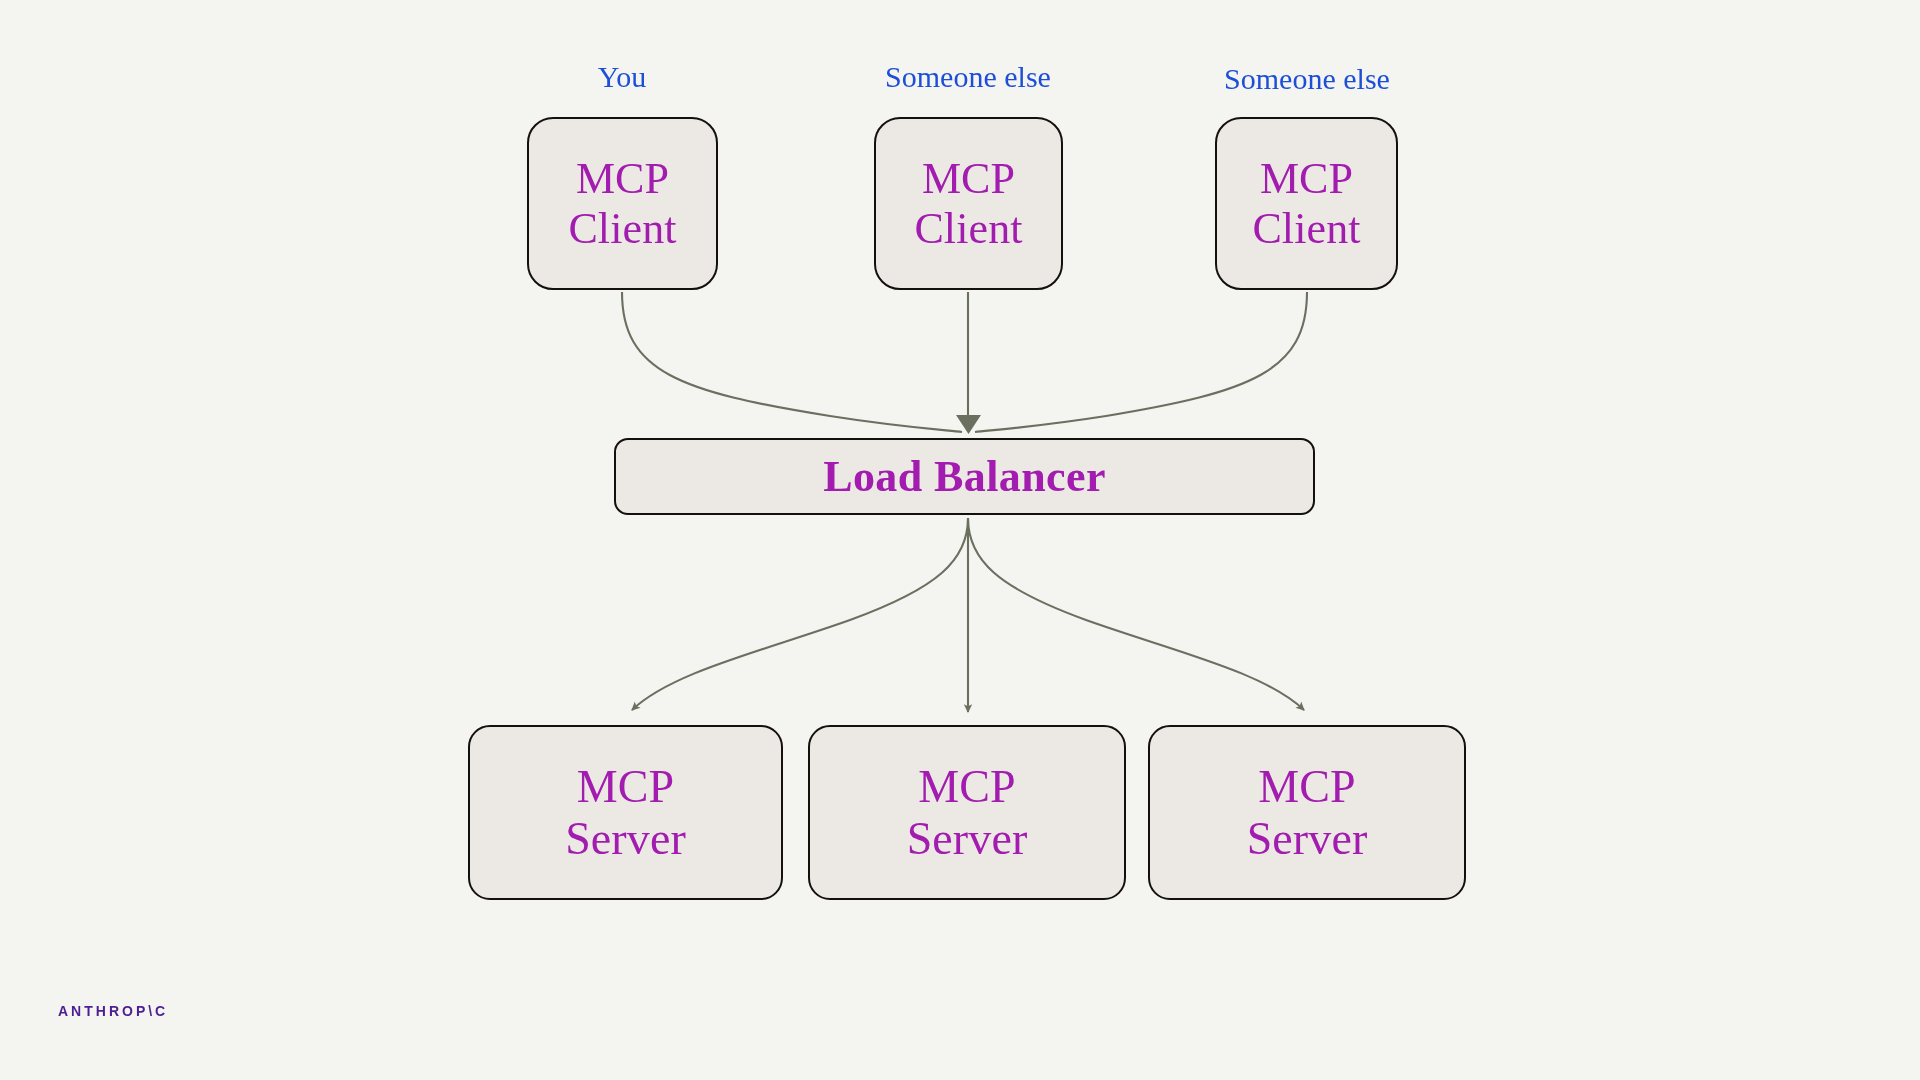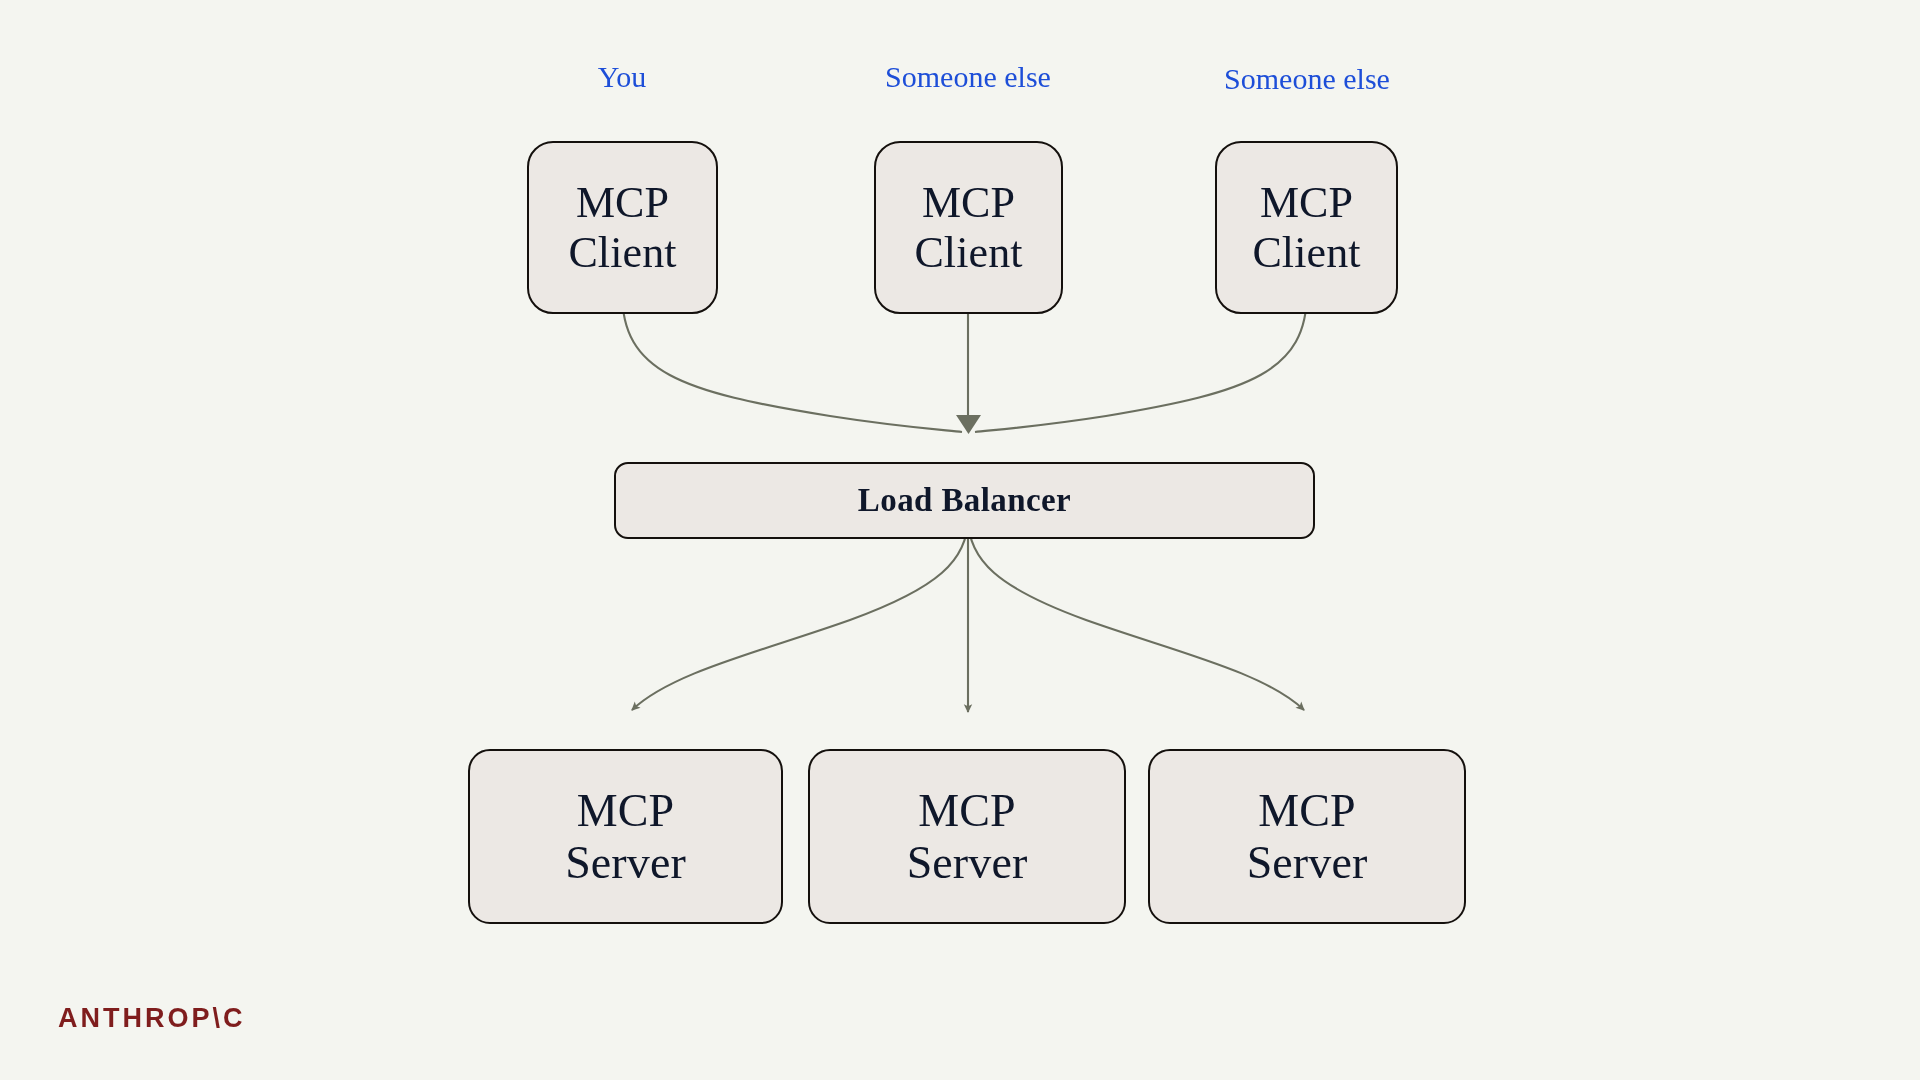--- a/index.html
+++ b/index.html
@@ -37,22 +37,21 @@
   
   .node {
     position: absolute;
     box-sizing: border-box;
     background: #ece8e4;
     border: 2.5px solid #14100d;
     display: flex;
     align-items: center;
     justify-content: center;
     text-align: center;
-    color: #0f172a;
-    margin-top: 24px;
+    color: #a21caf;
   }
 
   .node.client {
     border-radius: 26px;
   }
   .node.server {
     border-radius: 22px;
   }
   .node.balancer {
     border-radius: 14px;
@@ -64,45 +63,45 @@
     white-space: pre-line;
   }
 
   .client .node-label {
     font-size: 44px;
   }
   .server .node-label {
     font-size: 46px;
   }
   .balancer .node-label {
-    font-size: 33px;
+    font-size: 44px;
     font-weight: 700;
     letter-spacing: 0.4px;
   }
 
   
   .caption {
     position: absolute;
     text-align: center;
     font-size: 30px;
     color: #1d4ed8;
     white-space: nowrap;
     transform: translateX(-50%);
   }
 
   
   #brand {
     position: absolute;
     left: 58px;
     top: 1003px;
     font-family: "Liberation Sans", "DejaVu Sans", sans-serif;
-    font-size: 27px;
+    font-size: 14px;
     font-weight: 700;
     letter-spacing: 3.0px;
-    color: #7f1d1d;
+    color: #4c1d95;
     user-select: none;
   }
 </style>
 </head>
 <body>
 
 <div id="canvas">
 
   <svg id="edges" viewBox="0 0 1920 1080" width="1920" height="1080" xmlns="http://www.w3.org/2000/svg">
     <defs>

